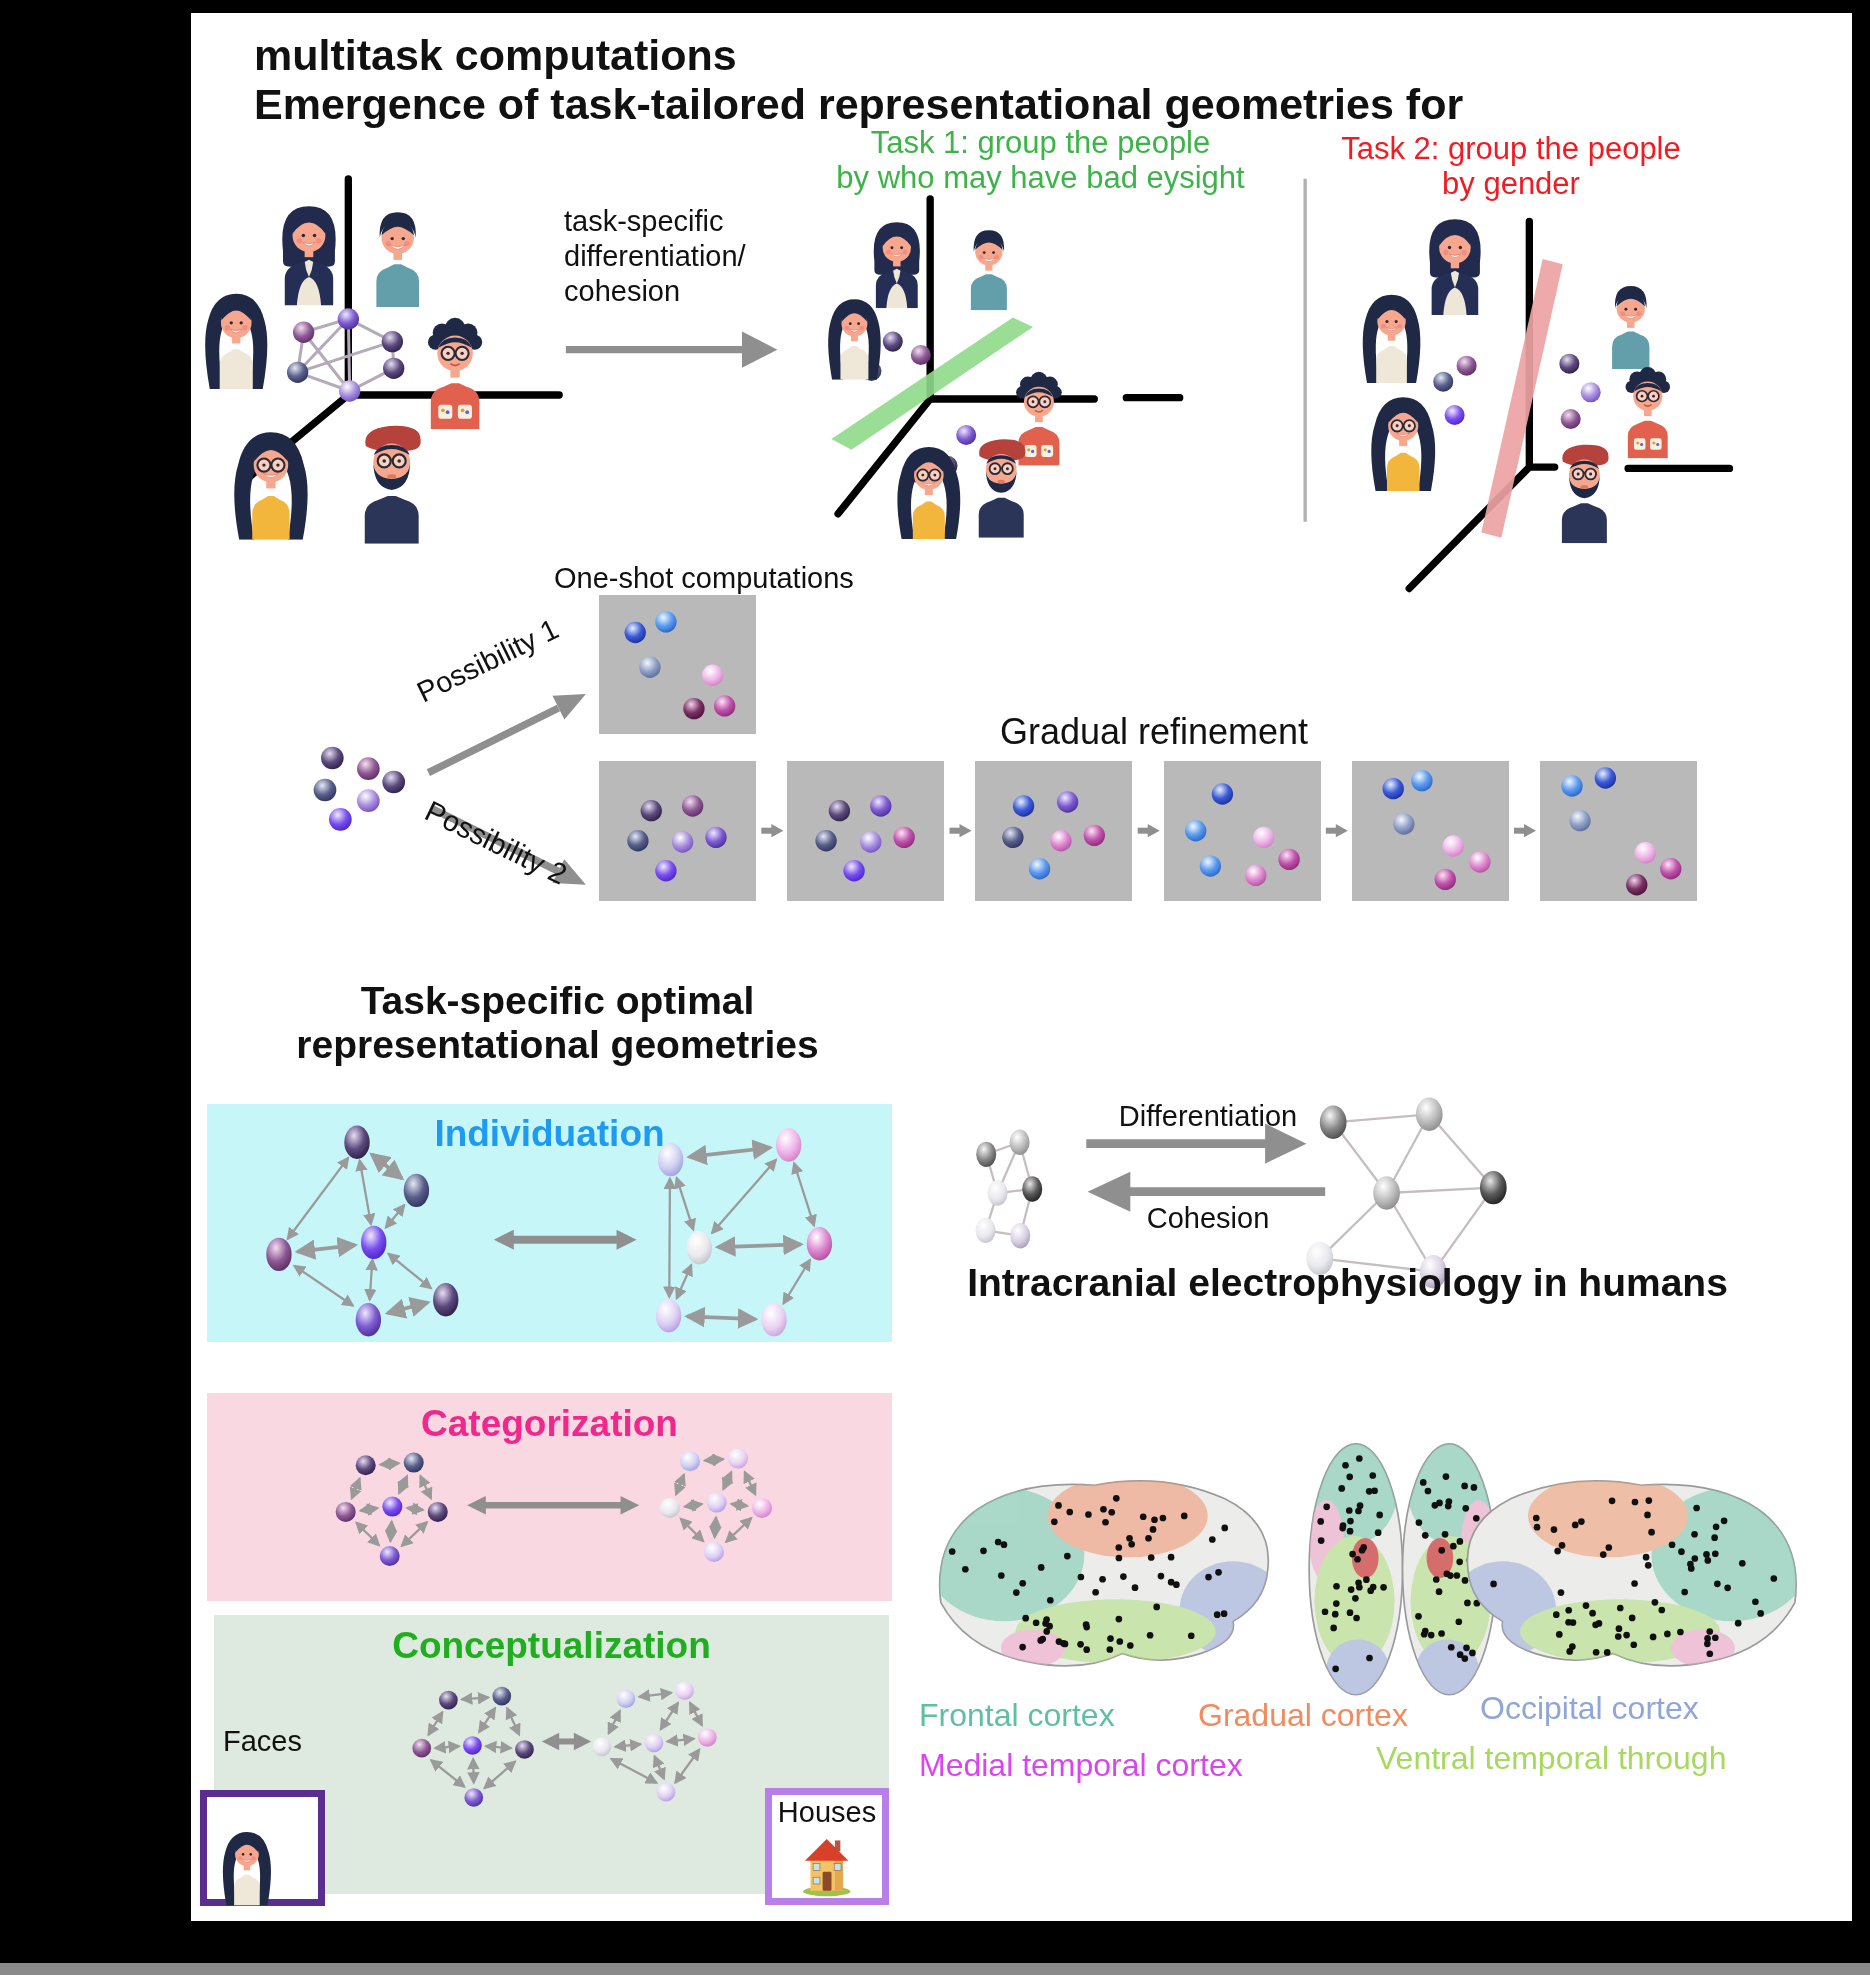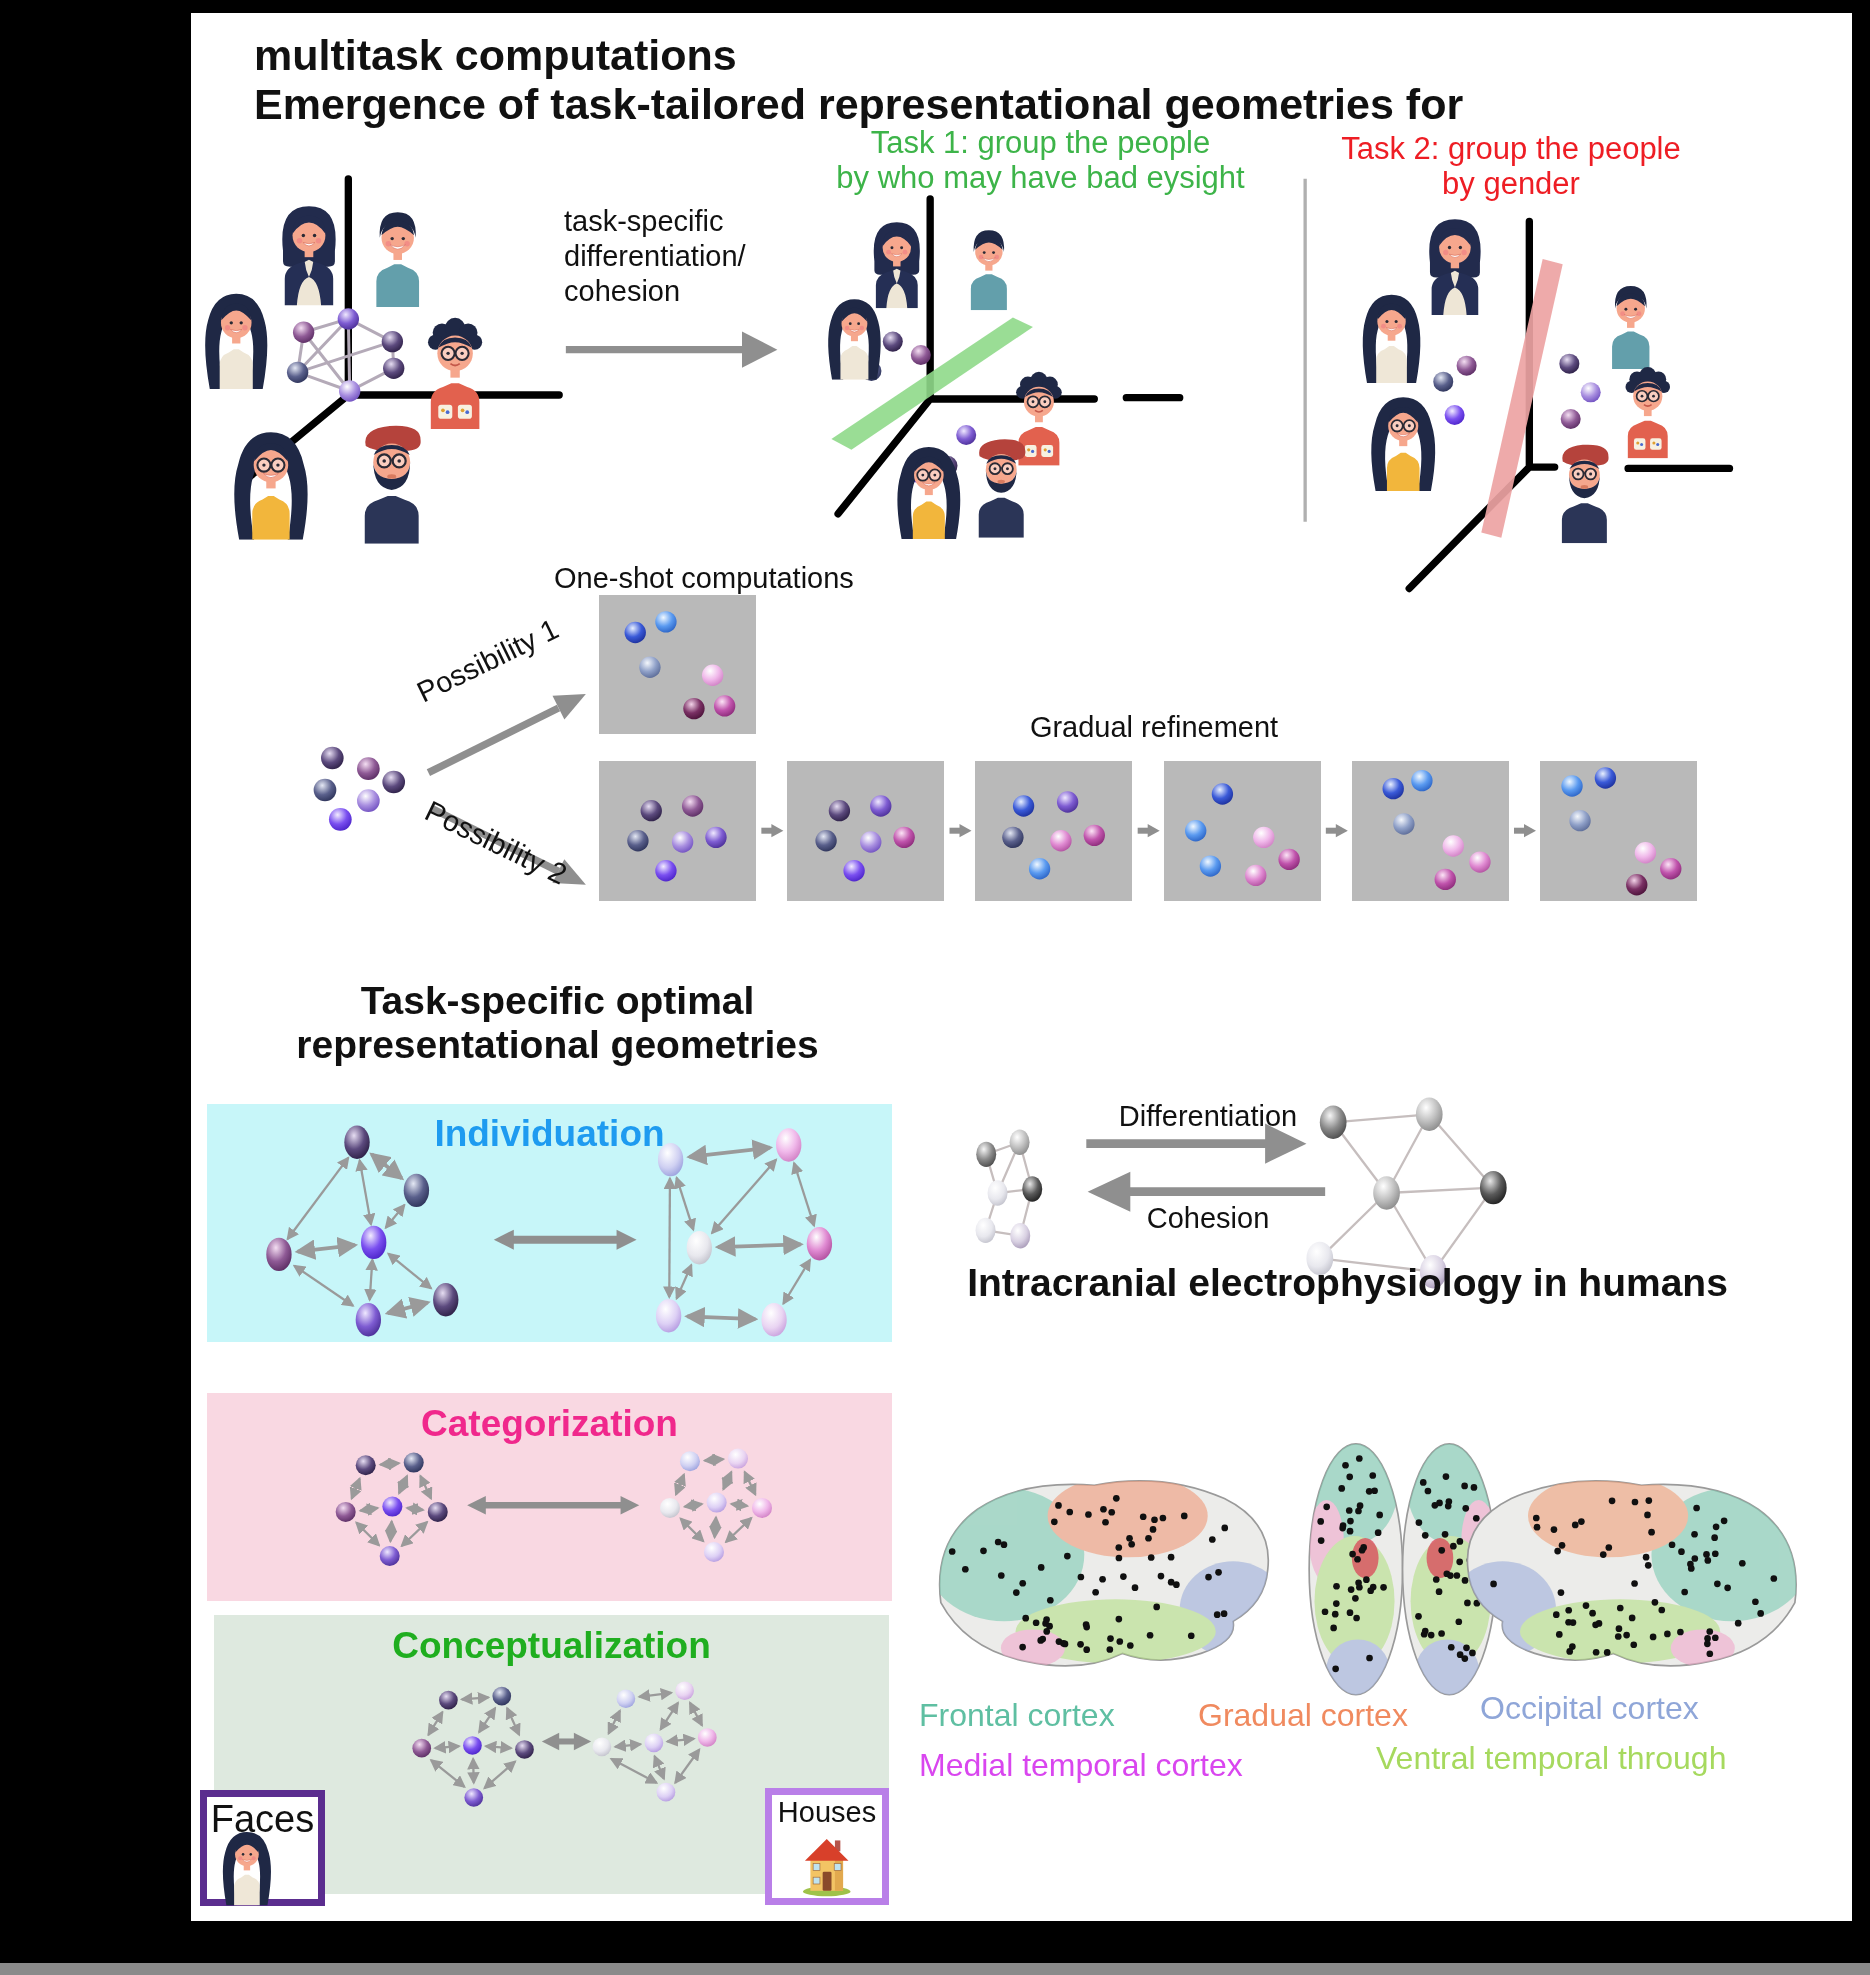--- a/index.html
+++ b/index.html
@@ -16,34 +16,34 @@
   #gfx{position:absolute;left:0;top:0;z-index:2;}
   .t{position:absolute;z-index:3;color:#111;white-space:nowrap;}
   .ctr{text-align:center;}
   #title{left:254px;top:31px;font-size:43px;line-height:49px;font-weight:bold;}
   #arrowlbl{left:564px;top:204px;font-size:29px;line-height:35px;}
   #task1{left:787px;top:125px;width:507px;font-size:31px;line-height:35px;}
   #task2{left:1311px;top:131px;width:400px;font-size:31px;line-height:35px;}
   #oneshot{left:554px;top:562px;width:294px;font-size:29px;}
   #poss1{left:419px;top:678px;font-size:29px;transform:rotate(-26deg);transform-origin:left center;}
   #poss2{left:427px;top:793px;font-size:29px;transform:rotate(26deg);transform-origin:left center;}
-  #gradual{left:934px;top:711px;width:440px;font-size:29px;}
+  #gradual{left:934px;top:711px;width:440px;font-size:36px;}
   #lhead{left:224px;top:979px;width:667px;font-size:39px;line-height:44px;font-weight:bold;}
   #rhead{left:947px;top:986px;width:774px;font-size:39px;line-height:44px;font-weight:bold;}
   #lbl-ind{left:207px;top:1113px;width:685px;font-size:37px;font-weight:bold;}
   #lbl-cat{left:207px;top:1403px;width:685px;font-size:37px;font-weight:bold;}
   #lbl-con{left:214px;top:1625px;width:675px;font-size:37px;font-weight:bold;}
   #difftxt{left:1088px;top:1100px;width:240px;font-size:29px;}
   #cohtxt{left:1108px;top:1202px;width:200px;font-size:29px;}
   #intra{left:887px;top:1261px;width:921px;font-size:39px;font-weight:bold;}
   #facesbox{position:absolute;left:200px;top:1790px;width:125px;height:116px;background:#fff;
             border:7.3px solid #5b2d8f;box-sizing:border-box;z-index:1;}
   #housesbox{position:absolute;left:765px;top:1788px;width:124px;height:117px;background:#fff;
              border:7.3px solid #b97fe8;box-sizing:border-box;z-index:1;}
-  #lbl-faces{left:200px;top:1798px;width:125px;font-size:38px;}
+  #lbl-faces{left:200px;top:1725px;width:125px;font-size:29px;}
   #lbl-houses{left:765px;top:1796px;width:124px;font-size:29px;}
   .lg{font-size:32px;}
   #lg0{left:919px;top:1697px;}
   #lg1{left:1198px;top:1697px;}
   #lg2{left:1480px;top:1690px;}
   #lg3{left:919px;top:1747px;}
   #lg4{left:1376px;top:1740px;}
   #n404{left:919px;top:1798px;font-size:32px;}
   .e{stroke:#9a9a9a;stroke-width:3.4;fill:none;marker-start:url(#as);marker-end:url(#ae);}
   .e2{stroke-width:5.6;}

